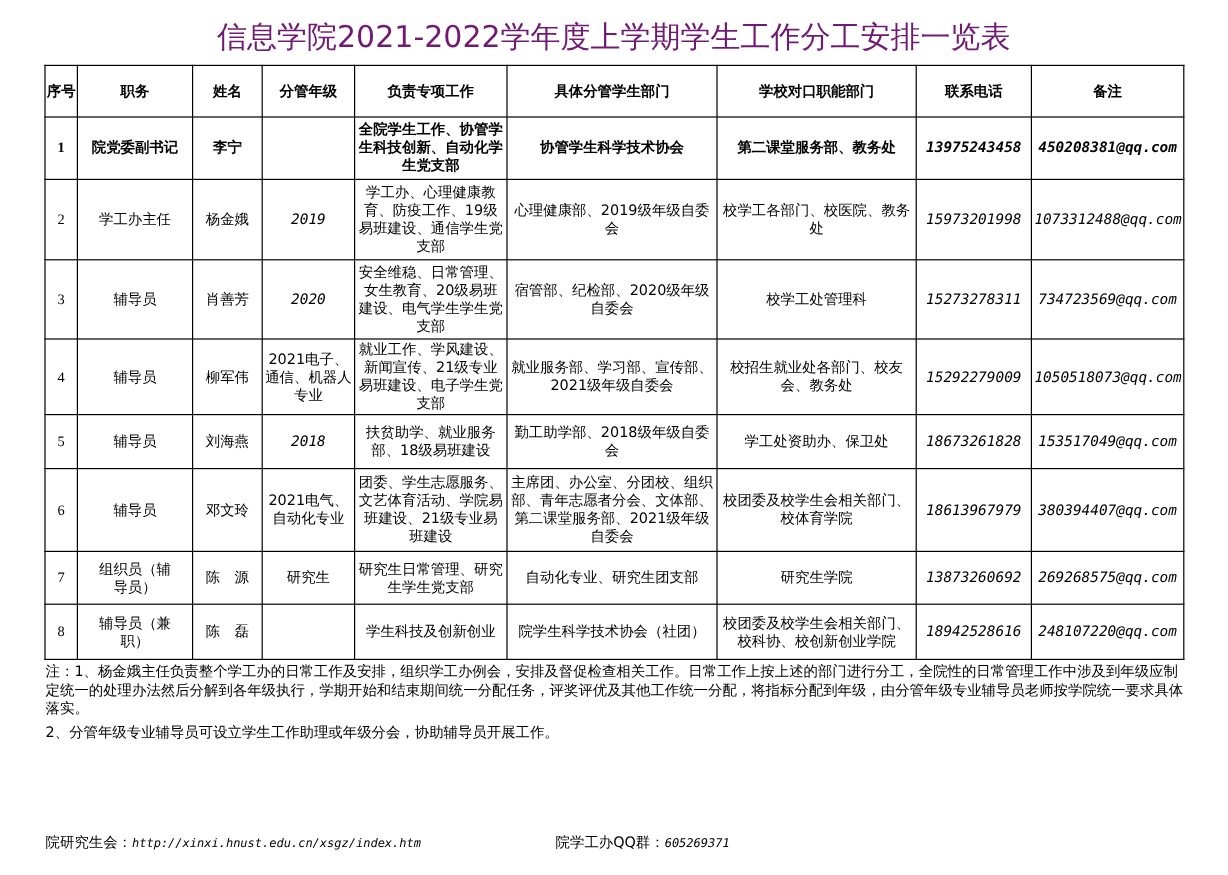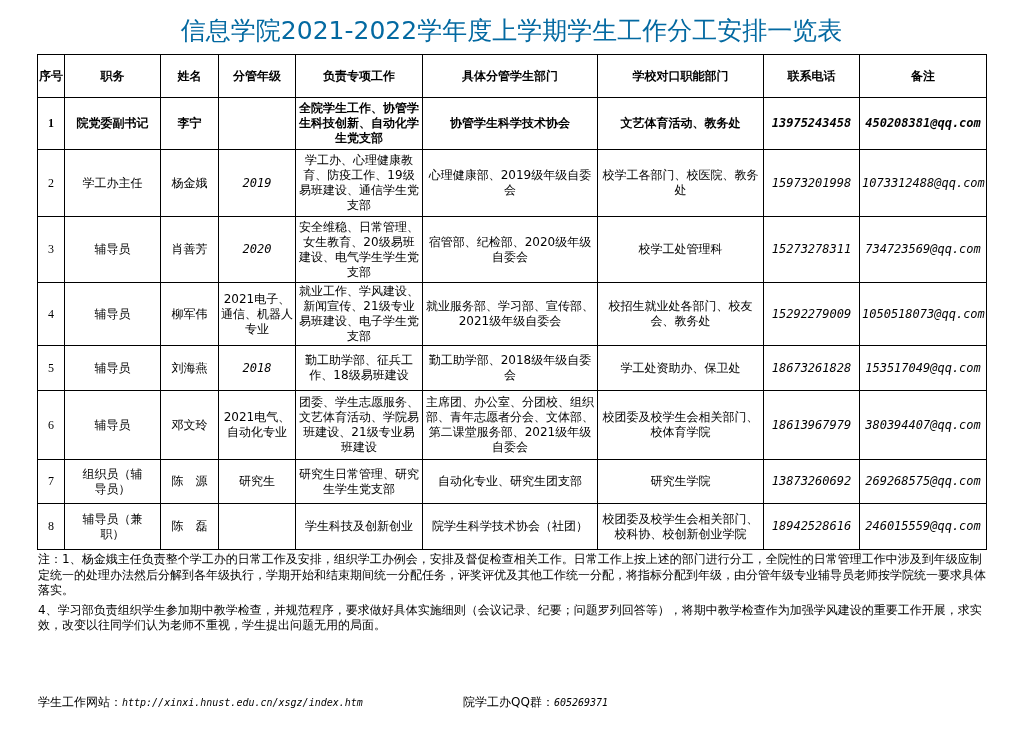--- a/index.html
+++ b/index.html
@@ -1,19 +1,19 @@
 <!DOCTYPE html>
 <html><head>
 <meta charset="utf-8">
 <style>
   html, body { margin: 0; padding: 0; background: #ffffff; }
   body { width: 1023px; height: 729px; position: relative; overflow: hidden;
          font-family: "DejaVu Sans", "Liberation Sans", sans-serif; color: #000; }
   .title { position: absolute; left: 0; top: 14px; width: 1023px; text-align: center;
-           font-size: 25px; letter-spacing: 0px; color: #0369a1; }
+           font-size: 25px; letter-spacing: 0px; color: #701a75; }
   table.sched { position: absolute; left: 37px; top: 54px; border-collapse: collapse;
                 table-layout: fixed; width: 949px; }
   table.sched td, table.sched th { border: 1.5px solid #000; text-align: center; vertical-align: middle;
                 padding: 0 2px; font-size: 12px; line-height: 15px; overflow: hidden; font-weight: normal; }
   table.sched th { font-size: 12px; line-height: 17px; font-weight: bold; }
   table.sched tr.bold td { font-weight: bold; }
   .mono { font-family: "DejaVu Sans Mono", "Liberation Mono", monospace; font-size: 11px; font-style: italic; }
   .serif { font-family: "Liberation Serif", "DejaVu Serif", serif; font-size: 12.5px; }
   .notes { position: absolute; left: 38px; top: 552px; width: 950px; font-size: 12px; line-height: 15.5px; }
   .notes p { margin: 0 0 4px 0; }
@@ -50,21 +50,21 @@
     <th>联系电话</th>
     <th>备注</th>
   </tr>
   <tr class="bold" style="height:52px">
     <td class="serif">1</td>
     <td>院党委副书记</td>
     <td>李宁</td>
     <td></td>
     <td>全院学生工作、协管学生科技创新、自动化学生党支部</td>
     <td>协管学生科学技术协会</td>
-    <td>文艺体育活动、教务处</td>
+    <td>第二课堂服务部、教务处</td>
     <td class="mono">13975243458</td>
     <td class="mono">450208381@qq.com</td>
   </tr>
   <tr style="height:67px">
     <td class="serif">2</td>
     <td>学工办主任</td>
     <td>杨金娥</td>
     <td class="mono">2019</td>
     <td>学工办、心理健康教育、防疫工作、19级易班建设、通信学生党支部</td>
     <td>心理健康部、2019级年级自委会</td>
@@ -92,21 +92,21 @@
     <td>就业服务部、学习部、宣传部、2021级年级自委会</td>
     <td>校招生就业处各部门、校友会、教务处</td>
     <td class="mono">15292279009</td>
     <td class="mono">1050518073@qq.com</td>
   </tr>
   <tr style="height:45px">
     <td class="serif">5</td>
     <td>辅导员</td>
     <td>刘海燕</td>
     <td class="mono">2018</td>
-    <td>勤工助学部、征兵工作、18级易班建设</td>
+    <td>扶贫助学、就业服务部、18级易班建设</td>
     <td>勤工助学部、2018级年级自委会</td>
     <td>学工处资助办、保卫处</td>
     <td class="mono">18673261828</td>
     <td class="mono">153517049@qq.com</td>
   </tr>
   <tr style="height:69px">
     <td class="serif">6</td>
     <td>辅导员</td>
     <td>邓文玲</td>
     <td>2021电气、自动化专业</td>
@@ -129,26 +129,26 @@
   </tr>
   <tr style="height:46px">
     <td class="serif">8</td>
     <td style="padding:0 14px;">辅导员（兼职）</td>
     <td>陈　磊</td>
     <td></td>
     <td>学生科技及创新创业</td>
     <td>院学生科学技术协会（社团）</td>
     <td>校团委及校学生会相关部门、校科协、校创新创业学院</td>
     <td class="mono">18942528616</td>
-    <td class="mono">246015559@qq.com</td>
+    <td class="mono">248107220@qq.com</td>
   </tr>
 </tbody>
   </table>
 
 <div class="notes">
   <p>注：1、杨金娥主任负责整个学工办的日常工作及安排，组织学工办例会，安排及督促检查相关工作。日常工作上按上述的部门进行分工，全院性的日常管理工作中涉及到年级应制定统一的处理办法然后分解到各年级执行，学期开始和结束期间统一分配任务，评奖评优及其他工作统一分配，将指标分配到年级，由分管年级专业辅导员老师按学院统一要求具体落实。</p>
-  <p>4、学习部负责组织学生参加期中教学检查，并规范程序，要求做好具体实施细则（会议记录、纪要；问题罗列回答等），将期中教学检查作为加强学风建设的重要工作开展，求实效，改变以往同学们认为老师不重视，学生提出问题无用的局面。</p>
+  <p>2、分管年级专业辅导员可设立学生工作助理或年级分会，协助辅导员开展工作。</p>
 </div>
 
 <div class="footer">
-  <span>学生工作网站：</span><span class="mono">http://xinxi.hnust.edu.cn/xsgz/index.htm</span>
+  <span>院研究生会：</span><span class="mono">http://xinxi.hnust.edu.cn/xsgz/index.htm</span>
   <span class="qq"><span>院学工办QQ群：</span><span class="mono">605269371</span></span>
 </div>
 
 </body></html>

